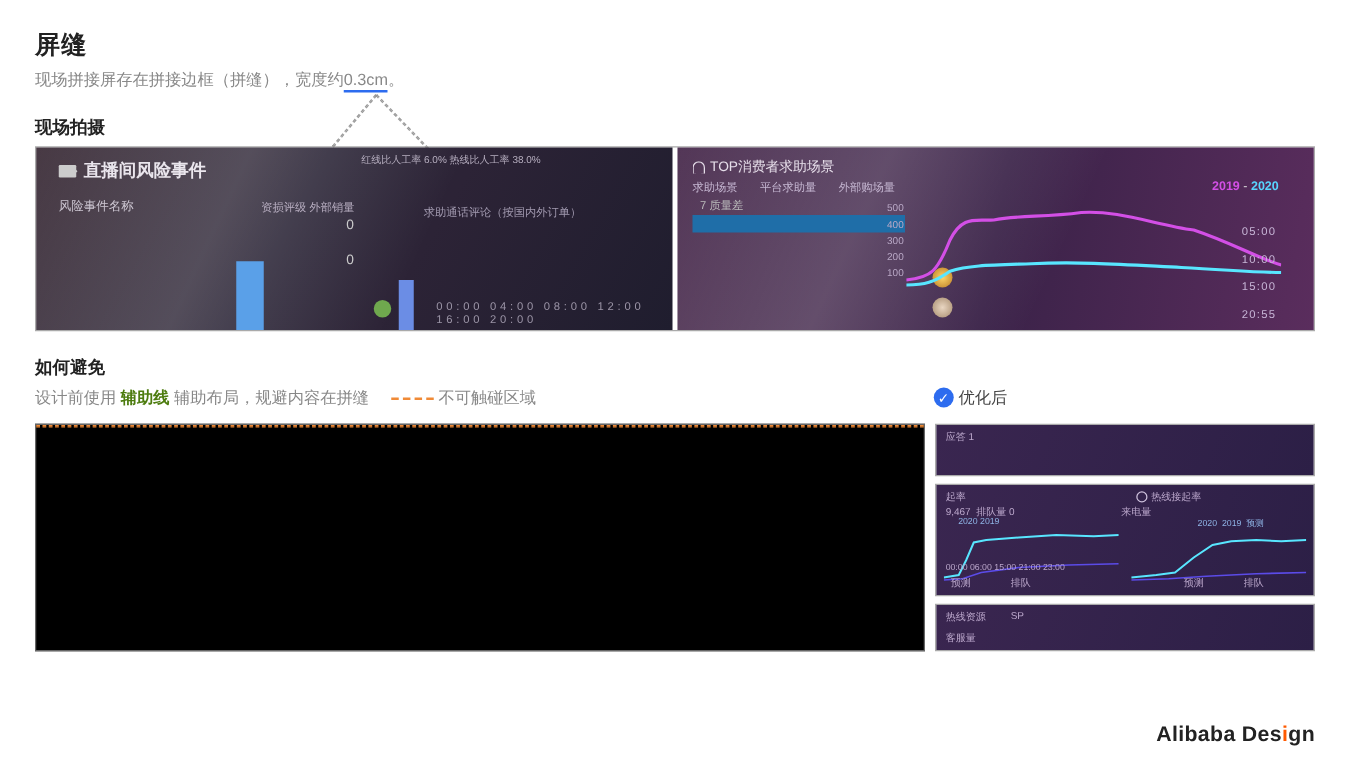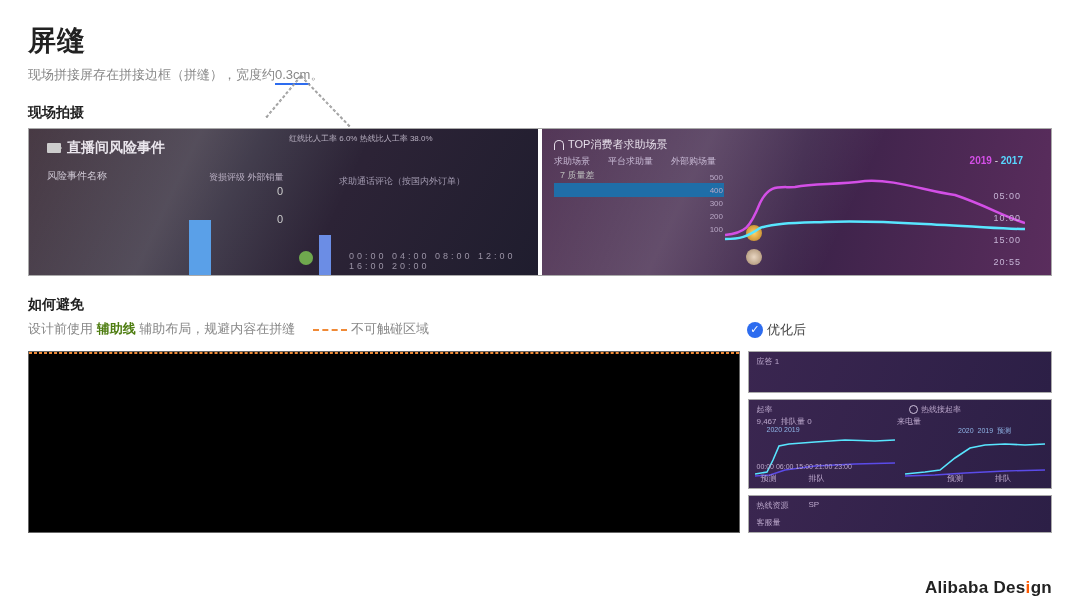--- a/index.html
+++ b/index.html
@@ -1,18 +1,18 @@
 <!DOCTYPE html>
 <html><head>
 <meta charset="utf-8">
 <style>
   * { margin:0; padding:0; box-sizing:border-box; }
   body { width:1080px; height:608px; background:#fff; font-family:"PingFang SC","Microsoft YaHei",sans-serif; color:#222; position:relative; overflow:hidden; }
   .page { padding:22px 28px 0 28px; }
-  .title { font-size:28px; font-weight:700; letter-spacing:1px; }
+  .title { font-size:20px; font-weight:700; letter-spacing:1px; }
   .subtitle { font-size:13px; color:#888; margin-top:6px; }
   .underline { border-bottom:2px solid #2d6cef; padding-bottom:1px; }
   .section-label { font-size:14px; font-weight:700; margin-top:20px; margin-bottom:6px;font-family:Liberation Serif, serif; }
 
   
   .callout { position:absolute; border:1px dashed #999; pointer-events:none; }
 
   
   .photo-row { display:flex; gap:4px; height:148px; border:1px solid #aaa; }
   .pane { position:relative; overflow:hidden; }
@@ -122,21 +122,21 @@
       <div class="orb orb1"></div>
       <div class="orb orb2"></div>
       <div class="y-nums">
         <div>500</div>
         <div>400</div>
         <div>300</div>
         <div>200</div>
         <div>100</div>
       </div>
       <div class="legend">
-        <b class="y19">2019</b><span> - </span><b class="y20">2017</b>
+        <b class="y19">2019</b><span> - </span><b class="y20">2020</b>
       </div>
       <svg class="wave-svg" viewBox="0 0 300 80" preserveAspectRatio="none">
         <path d="M0,62 C20,60 25,55 35,30 C45,10 55,15 70,14 C90,10 110,12 140,8 C170,6 200,18 230,22 C260,32 280,44 300,50" stroke="#d34fe6" stroke-width="2.5" fill="none"></path>
         <path d="M0,66 C15,66 22,64 35,55 C50,50 70,50 100,49 C140,47 180,50 220,52 C260,54 280,56 300,56" stroke="#58e6ff" stroke-width="2.5" fill="none"></path>
       </svg>
       <div class="wave-ticks">
         <span>05:00</span>
         <span>10:00</span>
         <span>15:00</span>
         <span>20:55</span>

